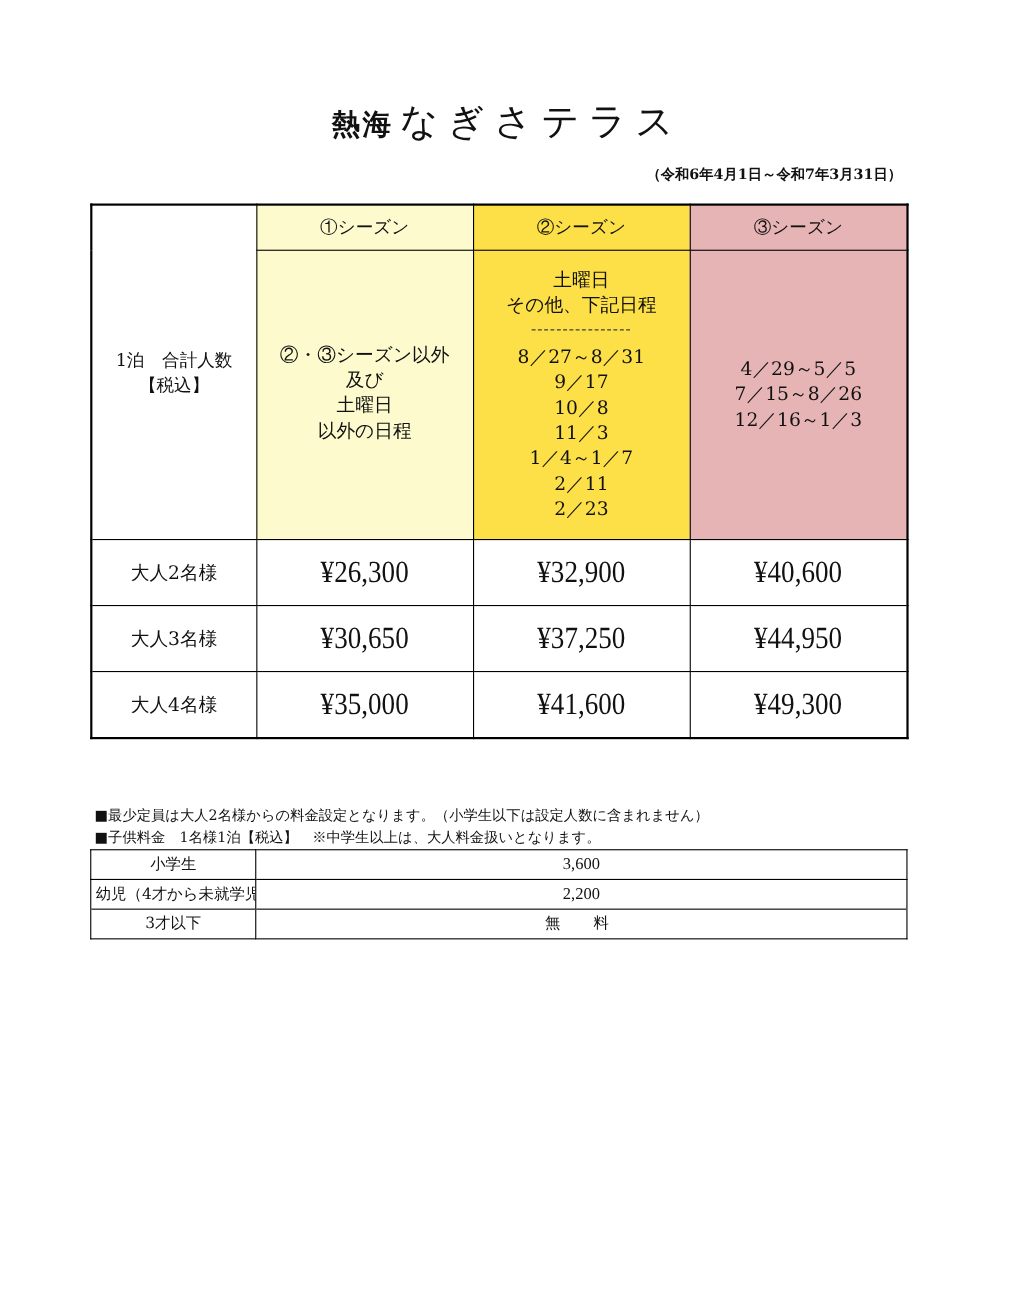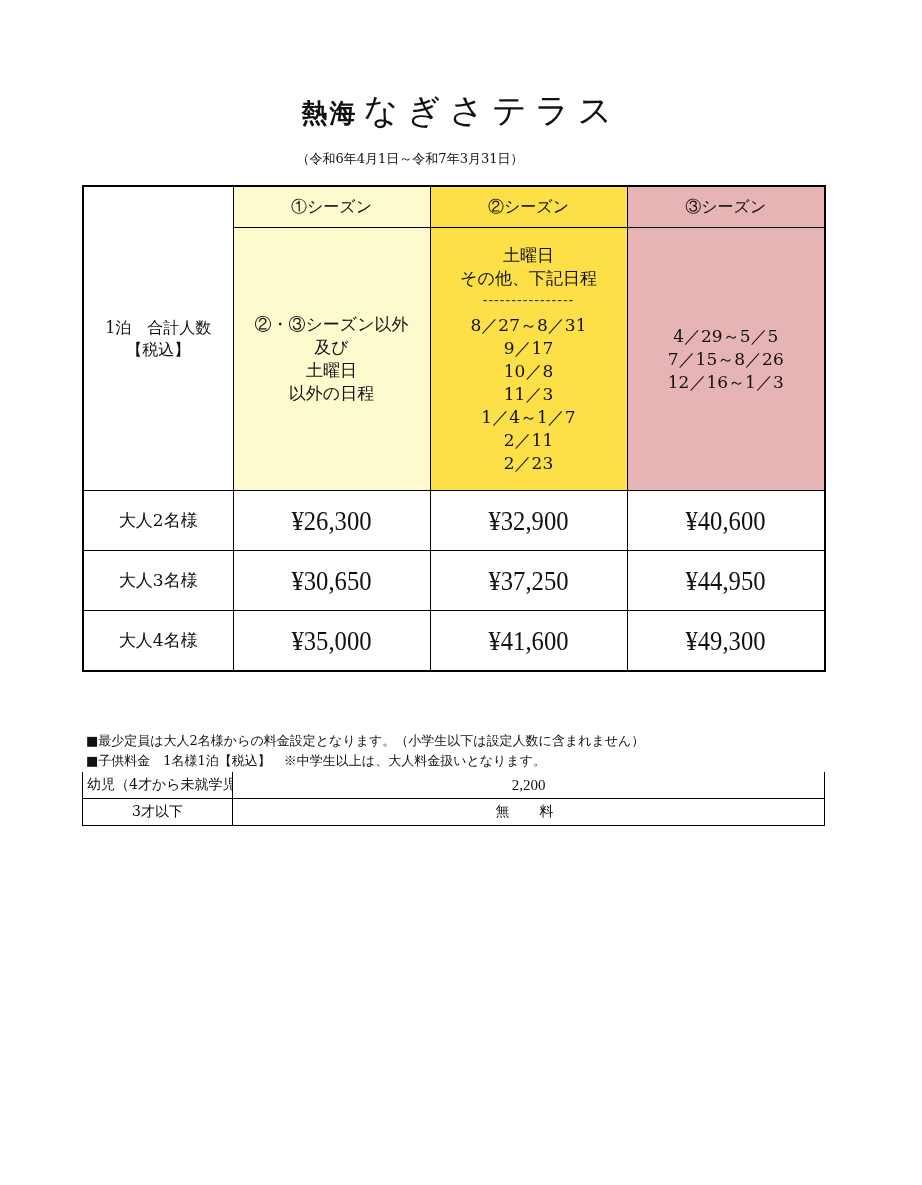--- a/index.html
+++ b/index.html
@@ -32,23 +32,23 @@
     }
     .title .t2 {
       font-size: 34px;
       letter-spacing: 8px;
     }
     .subtitle {
       position: absolute;
       left: 0;
       width: 820px;
       top: 150px;
-      text-align: center;
+      text-align: right;
       font-size: 13px;
-      font-weight: normal;
+      font-weight: bold;
     }
 
     
     .main-table {
       position: absolute;
       left: 82px;
       top: 185px;
       width: 742px;
       height: 486px;
       border-collapse: collapse;
@@ -59,21 +59,21 @@
       border: 1px solid #000;
       text-align: center;
       vertical-align: middle;
       padding: 0;
     }
     .main-table col.c0 { width: 150px; }
     .main-table col.c1 { width: 197px; }
     .main-table col.c2 { width: 197px; }
     .main-table col.c3 { width: 198px; }
 
-    .bg-s1 { background: #fdfbce; }
+    .bg-s1 { background: #fdfbce; font-family: Liberation Mono, monospace; }
     .bg-s2 { background: #fde047; }
     .bg-s3 { background: #e6b4b5; }
 
     .season-head td.sh {
       height: 40px;
       font-size: 16px;
     }
     .label-cell {
       font-size: 16px;
       line-height: 22px;
@@ -225,20 +225,24 @@
 
 <div class="note note1">■最少定員は大人2名様からの料金設定となります。（小学生以下は設定人数に含まれません）</div>
 <div class="note note2">■子供料金　1名様1泊【税込】　※中学生以上は、大人料金扱いとなります。</div>
 
 <table class="child-table">
   <colgroup>
       <col class="k0">
       <col class="k1">
     </colgroup>
   <tbody>
+      <tr class="boxed">
+    <td>小学生</td>
+    <td class="val">3,600</td>
+  </tr>
   <tr class="unboxed">
     <td class="k0cell">幼児（4才から未就学児</td>
     <td class="k1cell val">2,200</td>
   </tr>
   <tr class="boxed">
     <td>3才以下</td>
     <td class="free">無　料</td>
   </tr>
 </tbody>
   </table>

